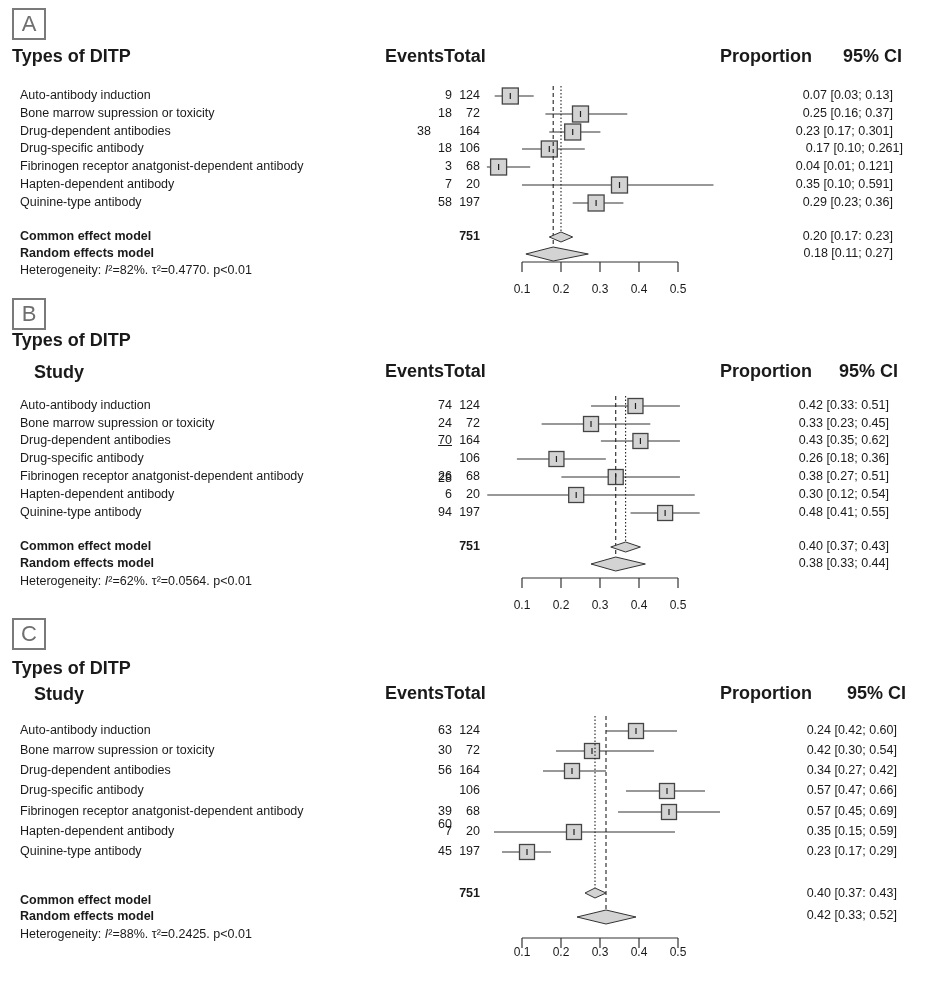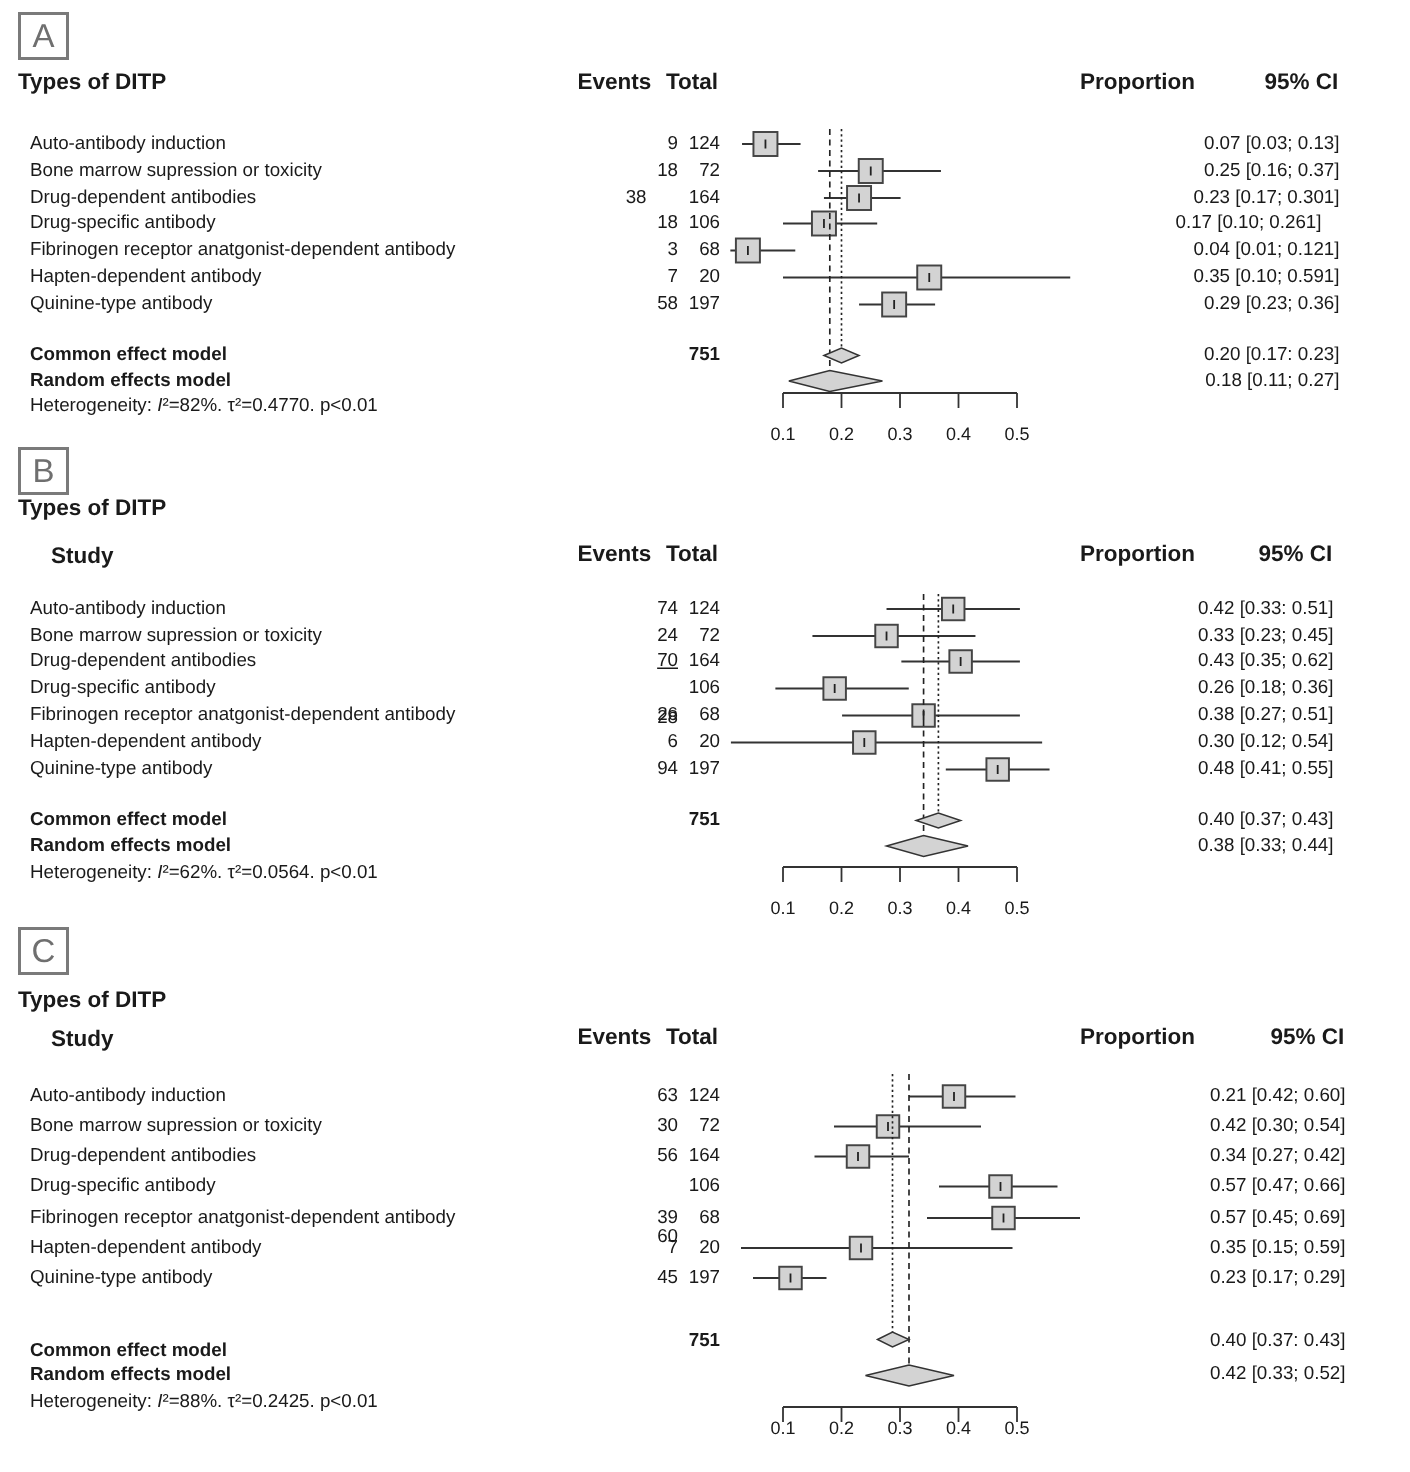--- a/index.html
+++ b/index.html
@@ -1,21 +1,21 @@
 <!DOCTYPE html>
 <html><head>
 <meta charset="utf-8">
 <style>
   html, body { margin:0; padding:0; background:#ffffff; }
   body { width:940px; height:981px; position:relative; overflow:hidden;
          font-family:"Liberation Sans", "DejaVu Sans", sans-serif; color:#1a1a1a; }
   .abs { position:absolute; white-space:nowrap; }
   .panel-badge { position:absolute; width:30px; height:28px; border:2px solid #7a7a7a;
                  color:#6f6f6f; font-size:22px; line-height:28px; text-align:center; box-sizing:content-box; }
-  .hdr { font-weight:bold; font-size:15px; }
+  .hdr { font-weight:bold; font-size:18px; }
   .txt { font-size:12.5px; }
   .num { font-size:12.5px; text-align:right; }
   .bold { font-weight:bold; }
   svg { position:absolute; left:0; top:0; overflow:visible; }
   .tick-label { font-size:12px; }
 </style>
 </head>
 <body>
 
 <div id="root">
@@ -33,21 +33,21 @@
     <div class="abs num" style="right: 488px; top: 106px;">18</div>
     <div class="abs num" style="right: 460px; top: 106px;">72</div>
     <div class="abs num" style="right: 47px; top: 106px;">0.25 [0.16; 0.37]</div>
     <div class="abs txt" style="left: 20px; top: 124px;">Drug-dependent antibodies</div>
     <div class="abs num" style="right: 509px; top: 124px;">38</div>
     <div class="abs num" style="right: 460px; top: 124px;">164</div>
     <div class="abs num" style="right: 47px; top: 124px;">0.23 [0.17; 0.301]</div>
     <div class="abs txt" style="left: 20px; top: 141px;">Drug-specific antibody</div>
     <div class="abs num" style="right: 488px; top: 141px;">18</div>
     <div class="abs num" style="right: 460px; top: 141px;">106</div>
-    <div class="abs num" style="right: 59px; top: 141px; padding-left: 20px;">0.17 [0.10; 0.261]</div>
+    <div class="abs num" style="right: 37px; top: 141px; padding-left: 20px;">0.17 [0.10; 0.261]</div>
     <div class="abs txt" style="left: 20px; top: 159px;">Fibrinogen receptor anatgonist-dependent antibody</div>
     <div class="abs num" style="right: 488px; top: 159px;">3</div>
     <div class="abs num" style="right: 460px; top: 159px;">68</div>
     <div class="abs num" style="right: 47px; top: 159px; text-align: center;">0.04 [0.01; 0.121]</div>
     <div class="abs txt" style="left: 20px; top: 177px;">Hapten-dependent antibody</div>
     <div class="abs num" style="right: 488px; top: 177px;">7</div>
     <div class="abs num" style="right: 460px; top: 177px;">20</div>
     <div class="abs num" style="right: 47px; top: 177px;">0.35 [0.10; 0.591]</div>
     <div class="abs txt" style="left: 20px; top: 195px;">Quinine-type antibody</div>
     <div class="abs num" style="right: 488px; top: 195px;">58</div>
@@ -113,21 +113,21 @@
     <div class="panel-badge" style="left: 12px; top: 618px;">C</div>
     <div class="abs hdr" style="left: 12px; top: 658px;">Types of DITP</div>
     <div class="abs hdr" style="left: 34px; top: 684px;">Study</div>
     <div class="abs hdr" style="left: 385px; top: 683px;">Events</div>
     <div class="abs hdr" style="left: 444px; top: 683px;">Total</div>
     <div class="abs hdr" style="left: 720px; top: 683px;">Proportion</div>
     <div class="abs hdr" style="left: 847px; top: 683px;">95% CI</div>
     <div class="abs txt" style="left: 20px; top: 723px;">Auto-antibody induction</div>
     <div class="abs num" style="right: 488px; top: 723px;">63</div>
     <div class="abs num" style="right: 460px; top: 723px;">124</div>
-    <div class="abs num" style="right: 43px; top: 723px;">0.21 [0.42; 0.60]</div>
+    <div class="abs num" style="right: 43px; top: 723px;">0.24 [0.42; 0.60]</div>
     <div class="abs txt" style="left: 20px; top: 743px;">Bone marrow supression or toxicity</div>
     <div class="abs num" style="right: 488px; top: 743px;">30</div>
     <div class="abs num" style="right: 460px; top: 743px;">72</div>
     <div class="abs num" style="right: 43px; top: 743px;">0.42 [0.30; 0.54]</div>
     <div class="abs txt" style="left: 20px; top: 763px;">Drug-dependent antibodies</div>
     <div class="abs num" style="right: 488px; top: 763px;">56</div>
     <div class="abs num" style="right: 460px; top: 763px;">164</div>
     <div class="abs num" style="right: 43px; top: 763px;">0.34 [0.27; 0.42]</div>
     <div class="abs txt" style="left: 20px; top: 783px;">Drug-specific antibody</div>
     <div class="abs num" style="right: 488px; top: 783px; margin-top: 34px;">60</div>

